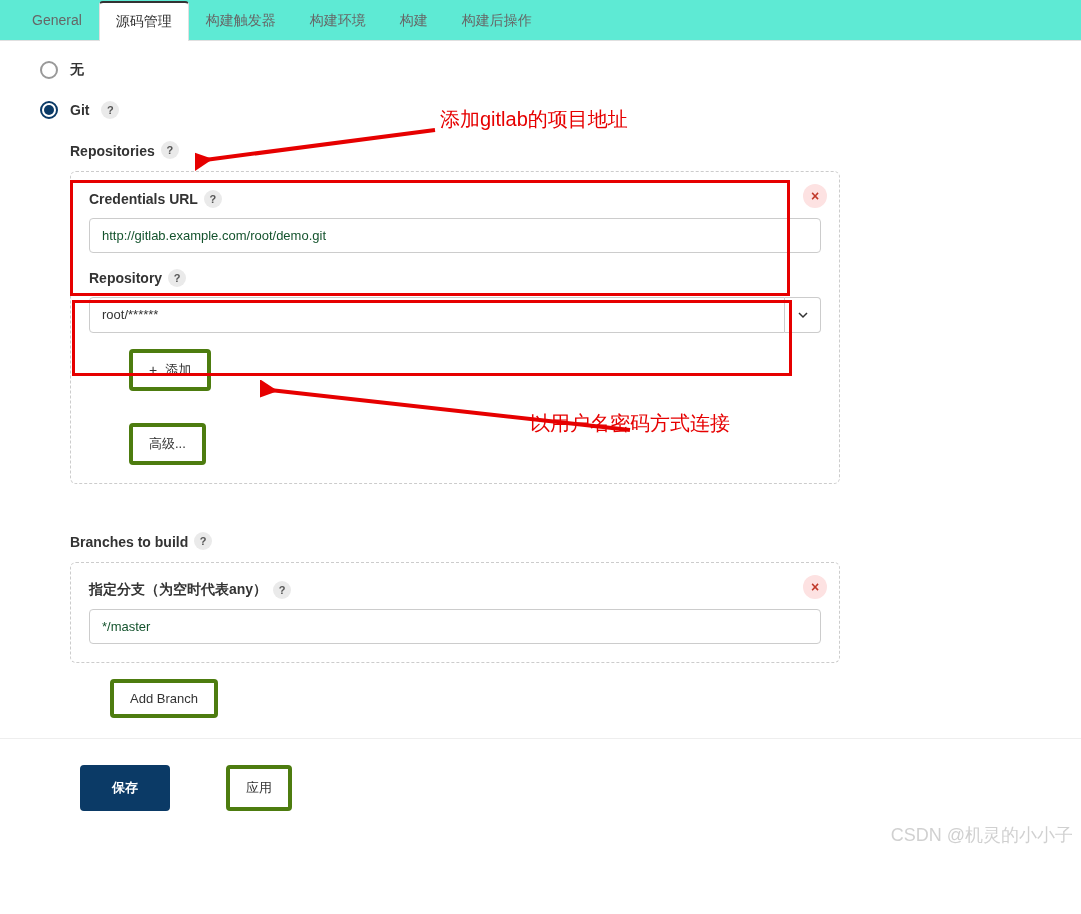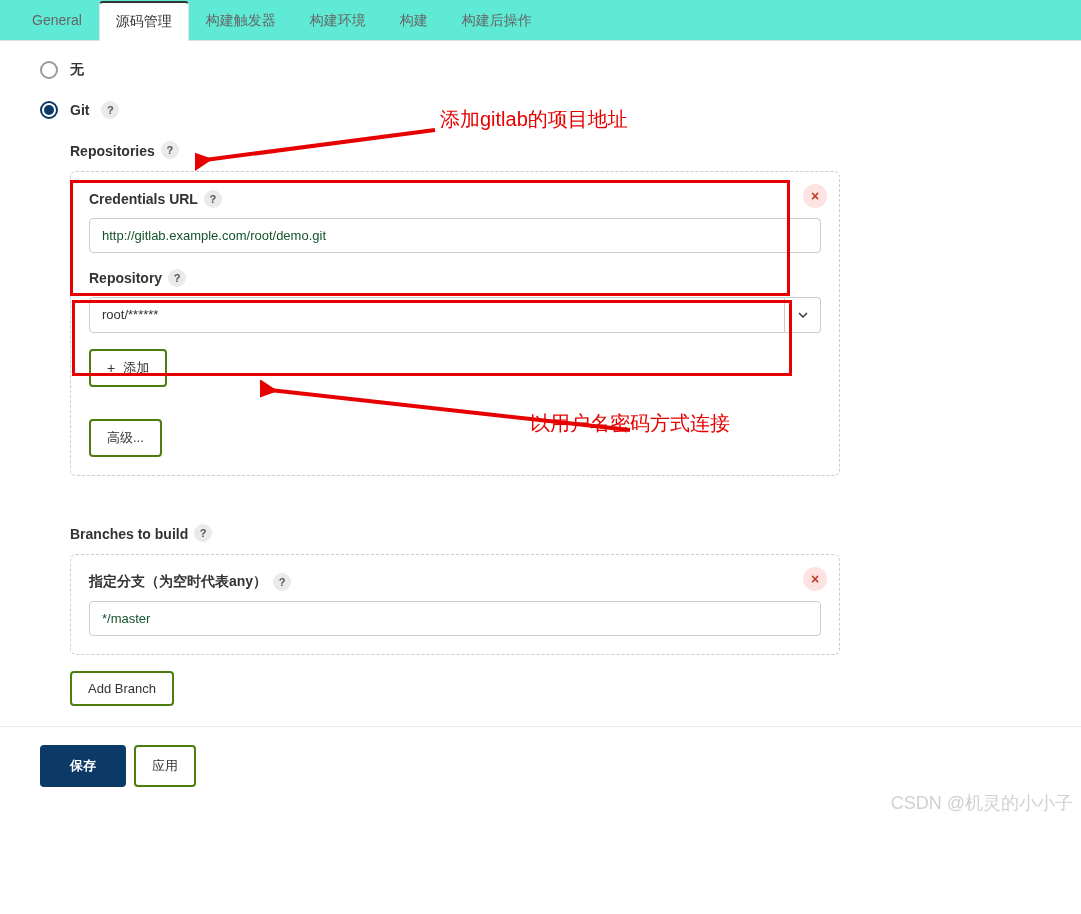--- a/index.html
+++ b/index.html
@@ -16,26 +16,26 @@
 .radio-label { font-weight: 600; color: #333; margin-right: 6px; }
 .help { display: inline-flex; align-items: center; justify-content: center; width: 18px; height: 18px; border-radius: 50%; background: #eaeaea; color: #555; font-size: 11px; font-weight: bold; cursor: pointer; margin-left: 6px; }
 .indent { margin-left: 30px; }
 .section-title { font-weight: 600; color: #333; margin-bottom: 12px; display: flex; align-items: flex-end; }
 .dashed-box { border: 1px dashed #ccc; border-radius: 6px; padding: 18px; margin-bottom: 16px; position: relative; }
 .field-label { font-weight: 600; color: #333; margin-bottom: 10px; display: flex; align-items: center; }
 .input { width: 100%; padding: 9px 12px; border: 1px solid #ccc; border-radius: 4px; font-size: 13px; color: #14532d; }
 .select-wrap { display: flex; }
 .select { flex: 1; padding: 9px 12px; border: 1px solid #ccc; border-radius: 4px 0 0 4px; font-size: 13px; background: #fff; }
 .select-arrow { width: 36px; height: 36px; border: 1px solid #ccc; border-left: none; border-radius: 0 4px 4px 0; display: flex; align-items: center; justify-content: center; background: #fff; cursor: pointer; }
-.btn { display: inline-flex; align-items: center; padding: 8px 16px; border: 2px solid #4d7c0f; border-radius: 4px; background: #fff; cursor: pointer; font-size: 13px; color: #333; }
+.btn { display: inline-flex; align-items: center; padding: 8px 16px; border: 4px solid #4d7c0f; border-radius: 4px; background: #fff; cursor: pointer; font-size: 13px; color: #333; margin-left: 40px; }
 .btn-primary { background: #0b3a66; color: #fff; border-color: #0b3a66; font-weight: 600; padding: 10px 28px; }
 .btn-plus::before { content: "+"; margin-right: 8px; font-size: 14px; }
 .close-x { position: absolute; top: 12px; right: 12px; width: 24px; height: 24px; border-radius: 50%; background: #fde2e2; display: flex; align-items: center; justify-content: center; cursor: pointer; color: #c0392b; font-size: 14px; font-weight: bold; }
 .spacer { height: 16px; }
-.footer { padding: 18px 40px; display: flex; gap: 8px; border-top: 1px solid #eee; }
+.footer { padding: 26px 40px; display: flex; gap: 16px; border-top: 1px solid #eee; }
 .red-box { position: absolute; border: 3px solid #e60000; pointer-events: none; }
 .annotation { position: absolute; color: #e60000; font-size: 20px; pointer-events: none; }
 .watermark { position: absolute; bottom: 20px; right: 8px; color: rgba(150,150,150,0.45); font-size: 18px; text-align: right; }
 svg.arrow { position: absolute; pointer-events: none; }
 </style>
 </head>
 <body>
 
 <div class="page">
 

